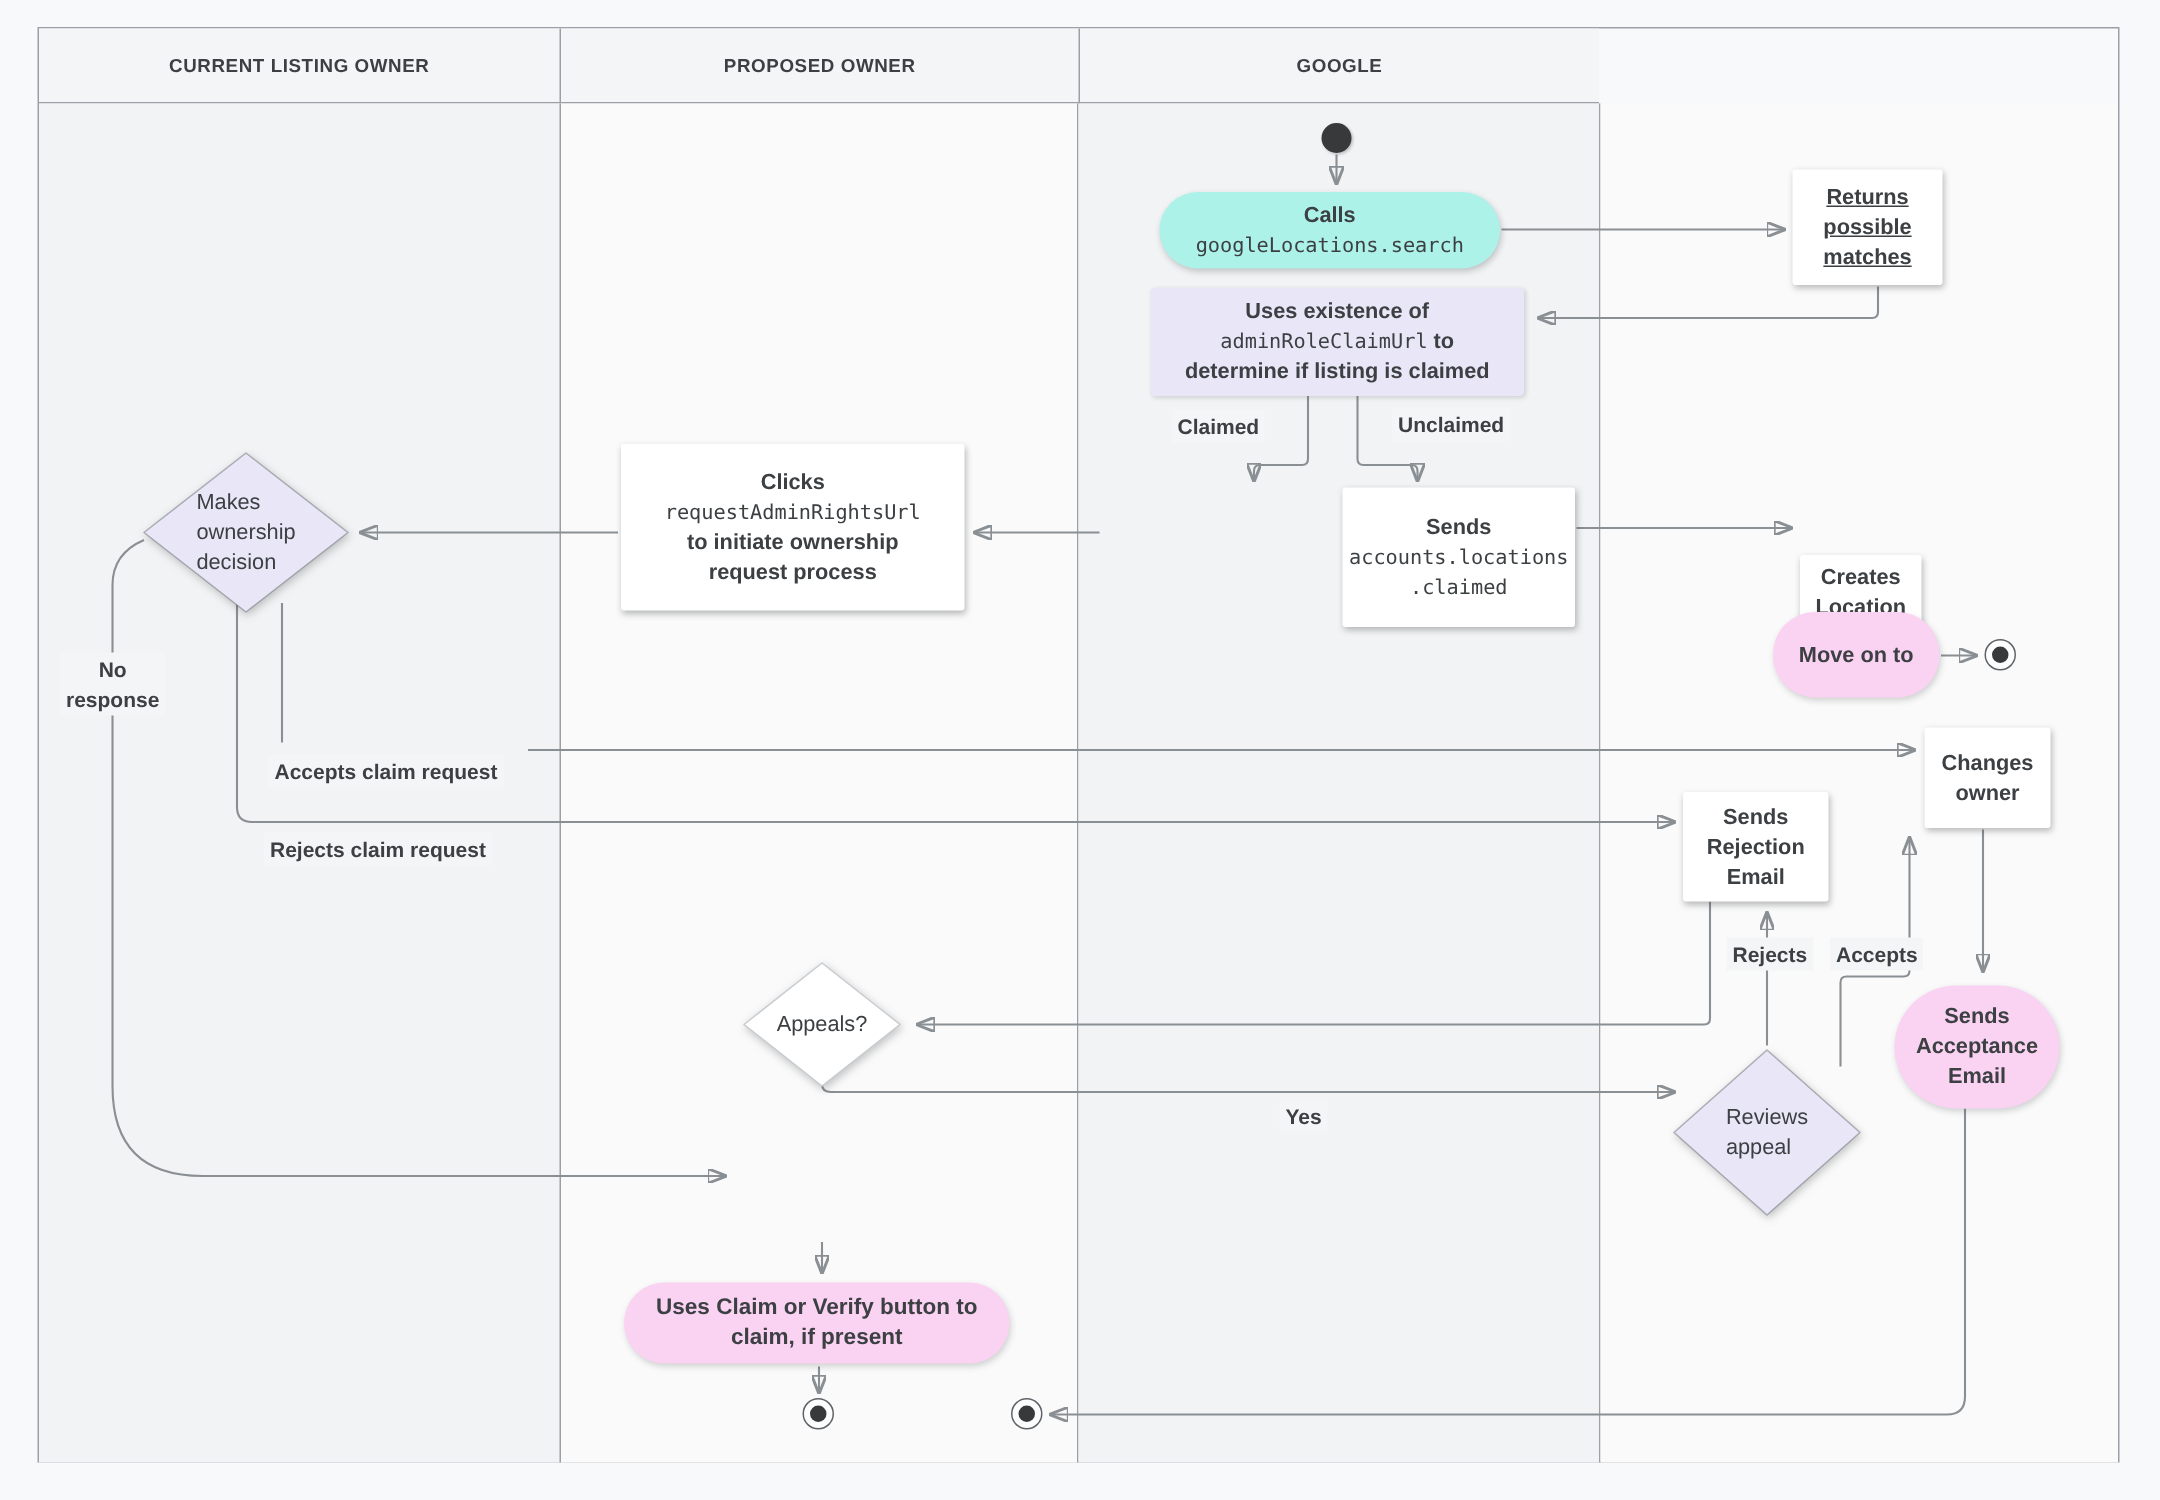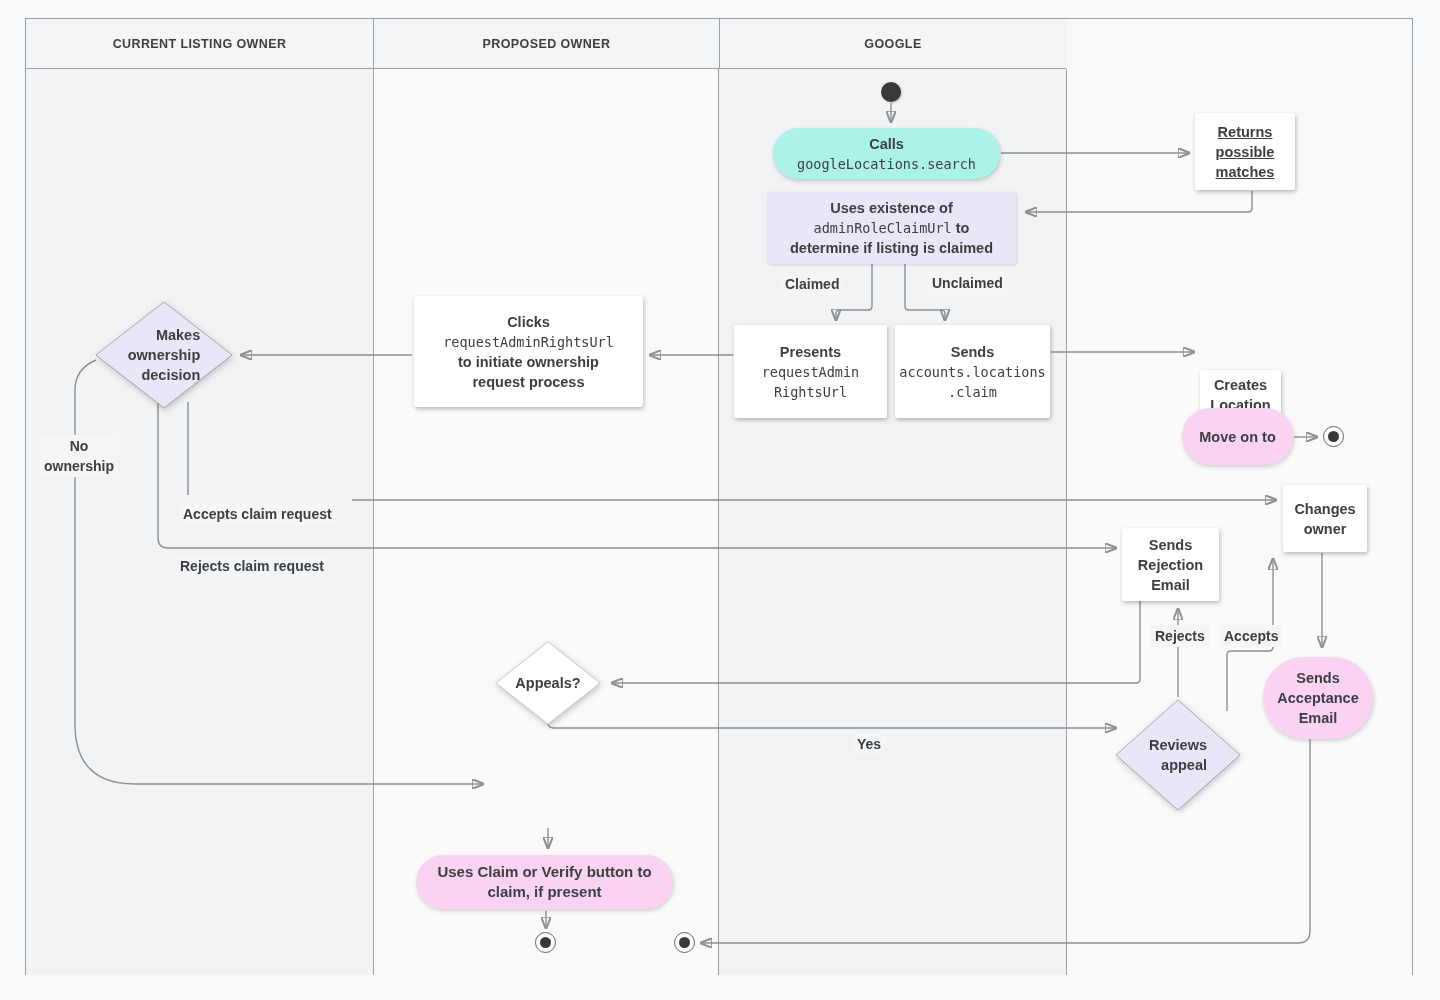--- a/index.html
+++ b/index.html
@@ -40,21 +40,21 @@
   .pill-teal{background:var(--teal);border-radius:28px;box-shadow:1px 2px 4px rgba(60,64,67,.28);}
   .pill-pink{background:var(--pink);border-radius:28px;box-shadow:1px 2px 4px rgba(60,64,67,.22);}
   .blob-pink{background:var(--pink);border-radius:44px;box-shadow:1px 2px 4px rgba(60,64,67,.22);}
   .lav-box{background:var(--lavender);border-radius:3px;box-shadow:1px 1px 3px rgba(60,64,67,.18);}
   .code{font-family:"DejaVu Sans Mono",monospace;font-weight:normal;font-size:13.5px;line-height:20px;}
 
   .diamond{position:absolute;}
   .diamond svg{position:absolute;left:0;top:0;filter:drop-shadow(1px 2px 3px rgba(60,64,67,.3));}
   .diamond .dtext{
     position:absolute;inset:0;display:flex;align-items:center;justify-content:center;
-    text-align:right;font-weight:bold;font-size:14.5px;line-height:20px;white-space:pre-line;color:var(--ink);
+    text-align:left;font-weight:normal;font-size:14.5px;line-height:20px;white-space:pre-line;color:var(--ink);
   }
 
   .startnode{position:absolute;width:20px;height:20px;border-radius:50%;background:var(--node_dark);box-shadow:1px 1px 2px rgba(60,64,67,.3);}
   .endnode{
     position:absolute;width:21px;height:21px;border:1.5px solid #5f6368;border-radius:50%;
     background:#fdfdfd;display:flex;align-items:center;justify-content:center;
   }
   .endnode .dot{width:11px;height:11px;border-radius:50%;background:var(--node_dark);}
 
   .lbl{
@@ -122,30 +122,25 @@
   <div class="node box" style="left:1195px;top:113px;width:100px;height:77px;text-decoration:underline;">Returns
 possible
 matches</div>
 
   <div class="node lav-box" style="left:767px;top:192px;width:249px;height:72px;">
     <div>Uses existence of</div>
     <div><span class="code">adminRoleClaimUrl</span><span> to</span></div>
     <div>determine if listing is claimed</div>
   </div>
 
-  <div class="node box" style="left:734px;top:325px;width:153px;height:93px;">
-    <div>Presents</div>
-    <div class="code">requestAdmin
-RightsUrl</div>
-  </div>
 
   <div class="node box" style="left:895px;top:325px;width:155px;height:93px;">
     <div>Sends</div>
     <div class="code">accounts.locations
-.claim</div>
+.claimed</div>
   </div>
 
   <div class="node box" style="left:1200px;top:326px;width:81px;height:50px;margin-top:44px;">Creates
 Location</div>
 
   <div class="node pill-pink" style="left:1182px;top:408px;width:111px;height:57px;">Move on to</div>
 
   <div class="endnode" style="left:1323px;top:426px;">
       <div class="dot"></div>
     </div>
@@ -199,20 +194,20 @@
   <div class="endnode" style="left:535px;top:932px;">
       <div class="dot"></div>
     </div>
   <div class="endnode" style="left:674px;top:932px;">
       <div class="dot"></div>
     </div>
 
   <div class="lbl" style="left:781px;top:273px;">Claimed</div>
   <div class="lbl" style="left:928px;top:272px;">Unclaimed</div>
   <div class="lbl" style="left:40px;top:435px;">No
-ownership</div>
+response</div>
   <div class="lbl" style="left:179px;top:503px;">Accepts claim request</div>
   <div class="lbl" style="left:176px;top:555px;">Rejects claim request</div>
   <div class="lbl" style="left:1151px;top:625px;">Rejects</div>
   <div class="lbl" style="left:1220px;top:625px;">Accepts</div>
   <div class="lbl" style="left:853px;top:733px;">Yes</div>
 
 </div>
 
 </body></html>

